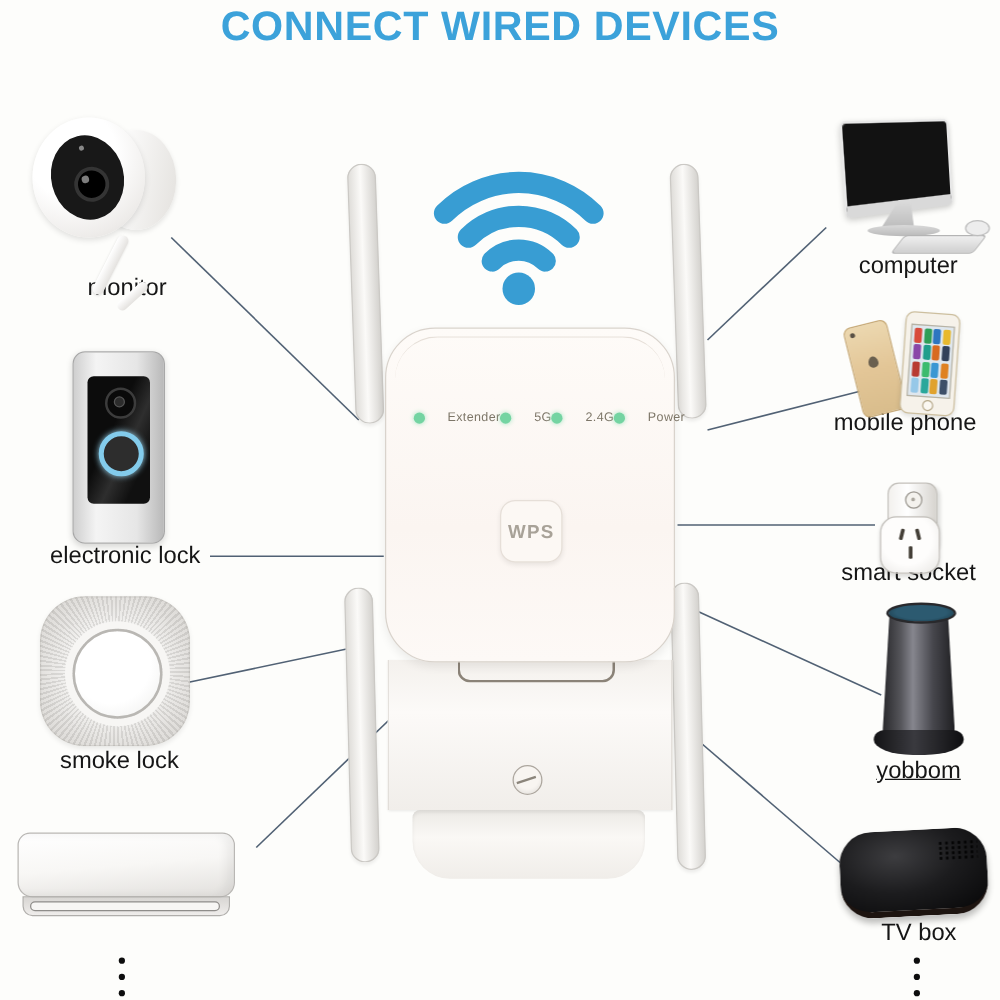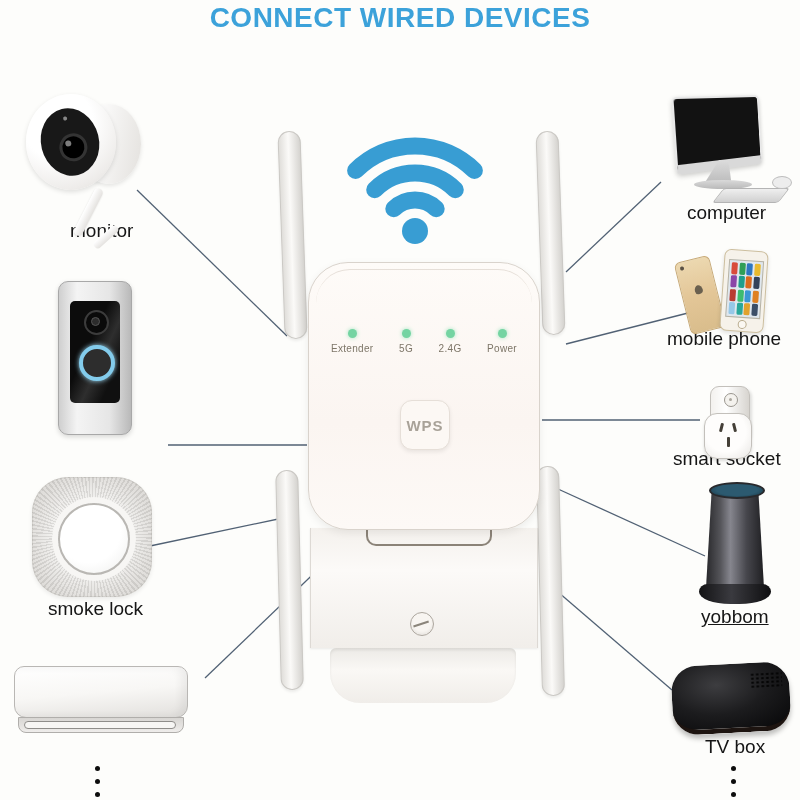--- a/index.html
+++ b/index.html
@@ -1,21 +1,21 @@
 <!DOCTYPE html>
 <html><head>
 <meta charset="utf-8">
 <style>
   html,body{margin:0;padding:0;}
   #canvas{position:relative;width:800px;height:800px;background:#fdfdfb;overflow:hidden;
           font-family:"Liberation Sans", sans-serif;}
 
   
   .title{position:absolute;left:0;top:2px;width:800px;text-align:center;
-         font-size:28px;font-weight:800;letter-spacing:.5px;color:#3ca2da;}
+         font-size:33px;font-weight:800;letter-spacing:.5px;color:#3ca2da;}
 
   
   #wires{position:absolute;left:0;top:0;z-index:1;}
   #wires line{stroke:#3f5166;stroke-width:1.3;opacity:.9;}
 
   
   .antenna{position:absolute;width:23px;border-radius:12px;z-index:3;
            background:linear-gradient(90deg,#dddbd7 0%,#fbfaf8 45%,#d2d0cc 100%);
            box-shadow:inset 0 0 0 1px #cbc9c5,0 2px 3px rgba(0,0,0,.07);}
   .a-tl{left:281px;top:131px;height:208px;transform:rotate(-2deg);}
@@ -37,21 +37,21 @@
         border-radius:6px 6px 30px 30px;
         background:linear-gradient(180deg,#eceae6 0%,#faf8f5 40%,#f0ede9 100%);
         box-shadow:inset 0 2px 3px rgba(0,0,0,.08);}
   .body{position:absolute;left:308px;top:262px;width:230px;height:266px;z-index:5;
         border-radius:40px;background:linear-gradient(180deg,#fefbf8 0%,#fbf5f1 60%,#fdf9f6 100%);
         border:1px solid #d9d3cc;box-shadow:0 3px 8px rgba(0,0,0,.07);}
   .body::before{content:"";position:absolute;left:7px;top:6px;right:7px;height:48px;
                 border-top:1px solid #e6dfd8;border-radius:34px 34px 0 0;}
   .leds{position:absolute;left:0;top:66px;width:100%;display:flex;
         justify-content:space-between;padding:0 22px;box-sizing:border-box;}
-  .led-item{display:flex;flex-direction:column;align-items:center;gap:5px;}
+  .led-item{display:flex;align-items:center;gap:18px;}
   .led-dot{width:9px;height:9px;border-radius:50%;background:#74d4a2;
            box-shadow:0 0 4px #9fe4bf;}
   .led-label{font-size:10px;color:#7d7668;letter-spacing:.3px;}
   .wps{position:absolute;left:91px;top:137px;width:48px;height:48px;border-radius:12px;
        background:#fcf8f4;border:1px solid #e6dfd8;box-shadow:0 2px 4px rgba(0,0,0,.08);
        display:flex;align-items:center;justify-content:center;
        font-size:15px;font-weight:600;letter-spacing:1px;color:#a8a298;}
 
   
   .wifi{position:absolute;left:337px;top:126px;z-index:2;}
@@ -281,20 +281,21 @@
   <div class="glabel" style="left:70px;top:220px;">monitor</div>
 
   <div class="gadget bell">
     <div class="bell-outer">
       <div class="bell-panel">
         <div class="bell-cam"></div>
         <div class="bell-btn"></div>
       </div>
     </div>
   </div>
+  <div class="glabel" style="left:40px;top:434px;">electronic lock</div>
 
   <div class="gadget smoke">
     <div class="smoke-sq"></div>
     <div class="smoke-center"></div>
   </div>
   <div class="glabel" style="left:48px;top:598px;">smoke lock</div>
 
   <div class="gadget ac">
     <div class="ac-body"></div>
     <div class="ac-bottom">

